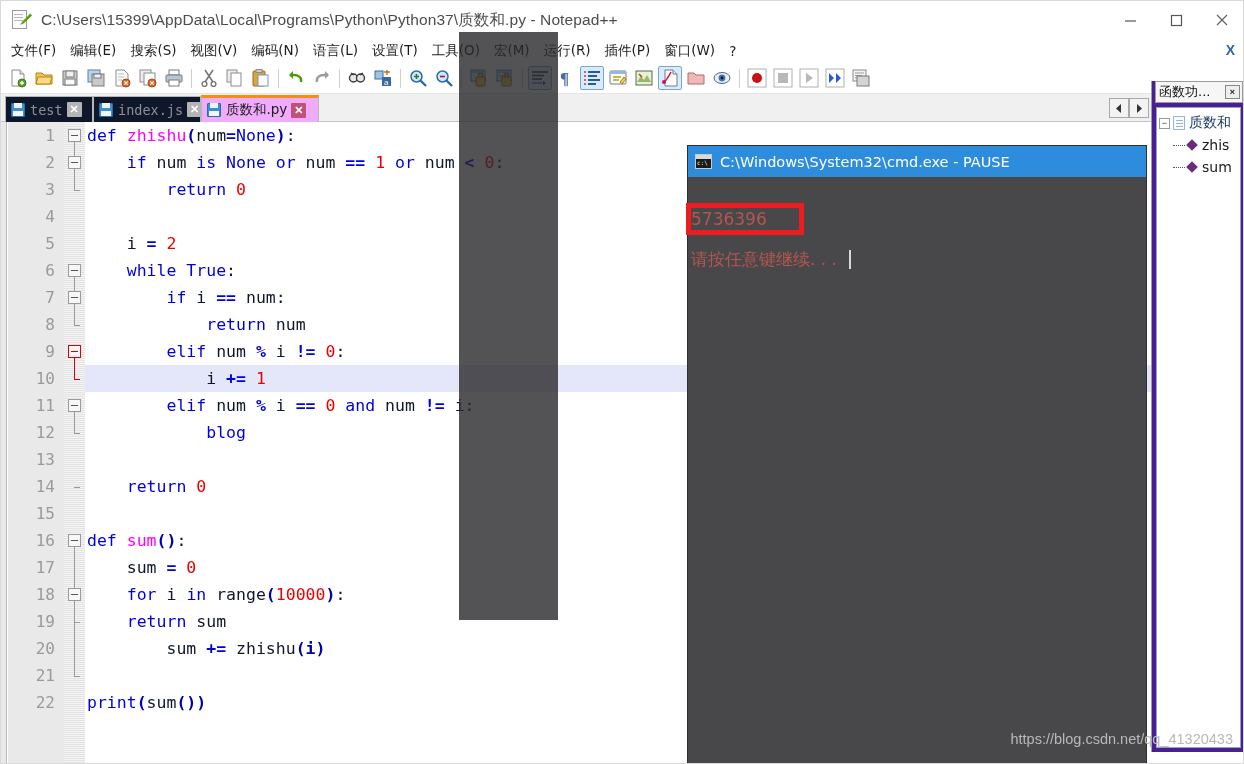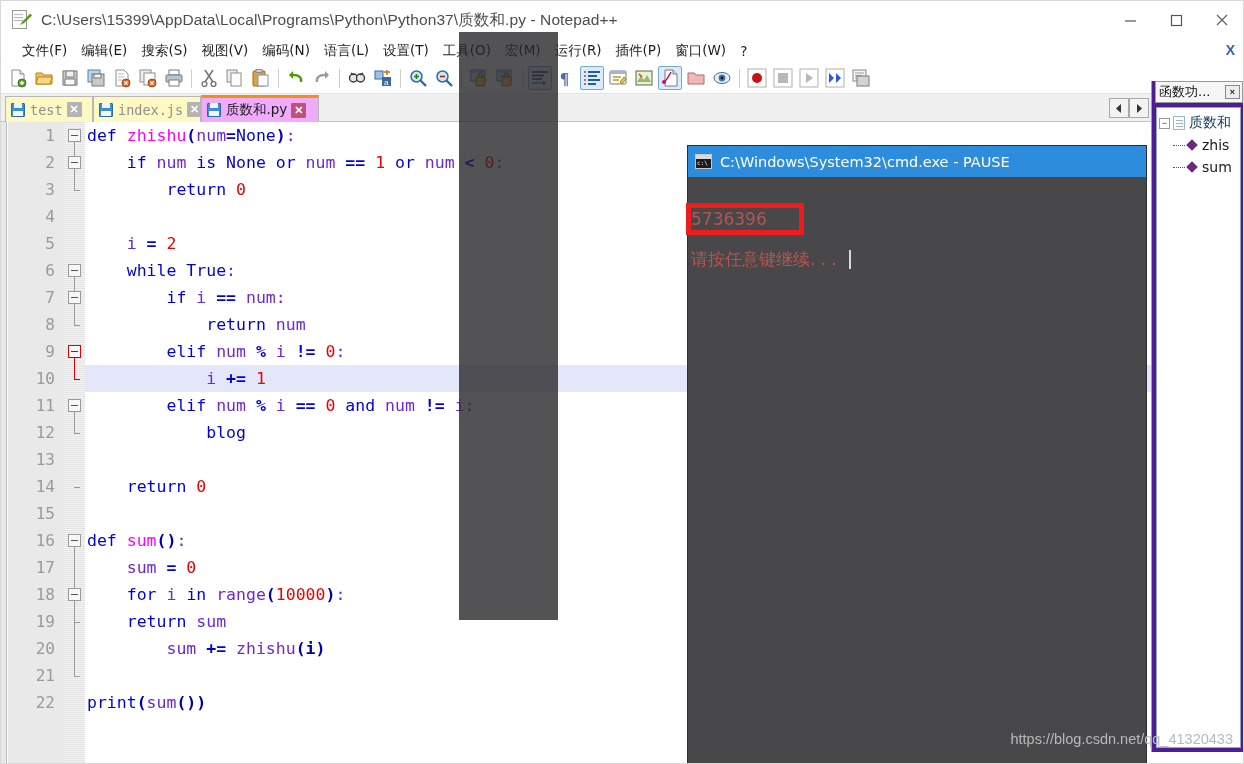--- a/index.html
+++ b/index.html
@@ -57,21 +57,21 @@
   
   .menubar {
     position: absolute; left: 0; top: 38px; width: 1244px; height: 24px;
     background: #ffffff; display: flex; align-items: center;
     border-bottom: 1px solid #fdfdfd;
   }
   .menu-item {
     font-size: 13.5px; color: #1c1c1c; padding: 2px 7px; white-space: nowrap;
     font-family: "DejaVu Sans", "Liberation Sans", sans-serif;
   }
-  .menu-item:first-child { margin-left: 14px; }
+  .menu-item:first-child { margin-left: 3px; }
   .menu-close-x {
     position: absolute; right: 10px; top: 3px;
     font-size: 14px; font-weight: bold; color: #3465a4;
     font-family: "Liberation Sans", sans-serif;
   }
 
   
   .toolbar {
     position: absolute; left: 0; top: 62px; width: 1244px; height: 31px;
     background: #ffffff; display: flex; align-items: center;
@@ -91,21 +91,21 @@
   .tabbar {
     position: absolute; left: 0; top: 93px; width: 1244px; height: 28px;
     background: #f0f0f0; border-bottom: 1px solid #c4c4c4;
   }
   .tab {
     position: absolute; top: 2px; height: 26px;
     display: flex; align-items: center;
     background: #e4e4e4; border: 1px solid #b7b7b7; border-bottom: none;
     padding: 0 4px 0 5px;
   }
-  .tab.inactive { background: #fef9c3; }
+  .tab.inactive { background: #0f172a; }
   .tab.active {
     background: #f0abfc; border-top: 3px solid #f0920e;
     top: 1px; height: 27px;
   }
   .tab-disk {
     width: 14px; height: 14px; margin-right: 5px; flex: 0 0 auto;
     position: relative;
   }
   .tab-disk .body { position:absolute; inset:0; background:#3a8fd4; border:1px solid #2a6ca8; border-radius:1px;}
   .tab-disk .shut { position:absolute; left:3px; top:0px; width:8px; height:5px; background:#eef4fa;}
@@ -218,21 +218,21 @@
   .gutter .line {
     text-align: right; padding-right: 9px; color: #9a9a9a; font-size: 16px;
   }
   .code-area .line { padding-left: 2px; color: #1a1a1a; }
   .code-area .line.current { background: #e4e7fa; }
   .kw   { color: #0000dd; font-weight: normal; }
   .fn   { color: #ff00ff; }
   .num  { color: #ee0000; }
   .op   { color: #0000dd; font-weight: bold; }
   .pun  { color: #0000aa; font-weight: bold; }
-  .txt  { color: #6d28d9; }
+  .txt  { color: #0f172a; }
 
   
   .fm-box {
     position: absolute; left: 4px; width: 13px; height: 13px;
     border: 1px solid #9a9a9a; background: #f7f7f7;
   }
   .fm-box::after {
     content: ""; position: absolute; left: 2px; top: 5px; width: 7px; height: 1px; background: #555;
   }
   .fm-box.red { border-color: #dd0000; }

